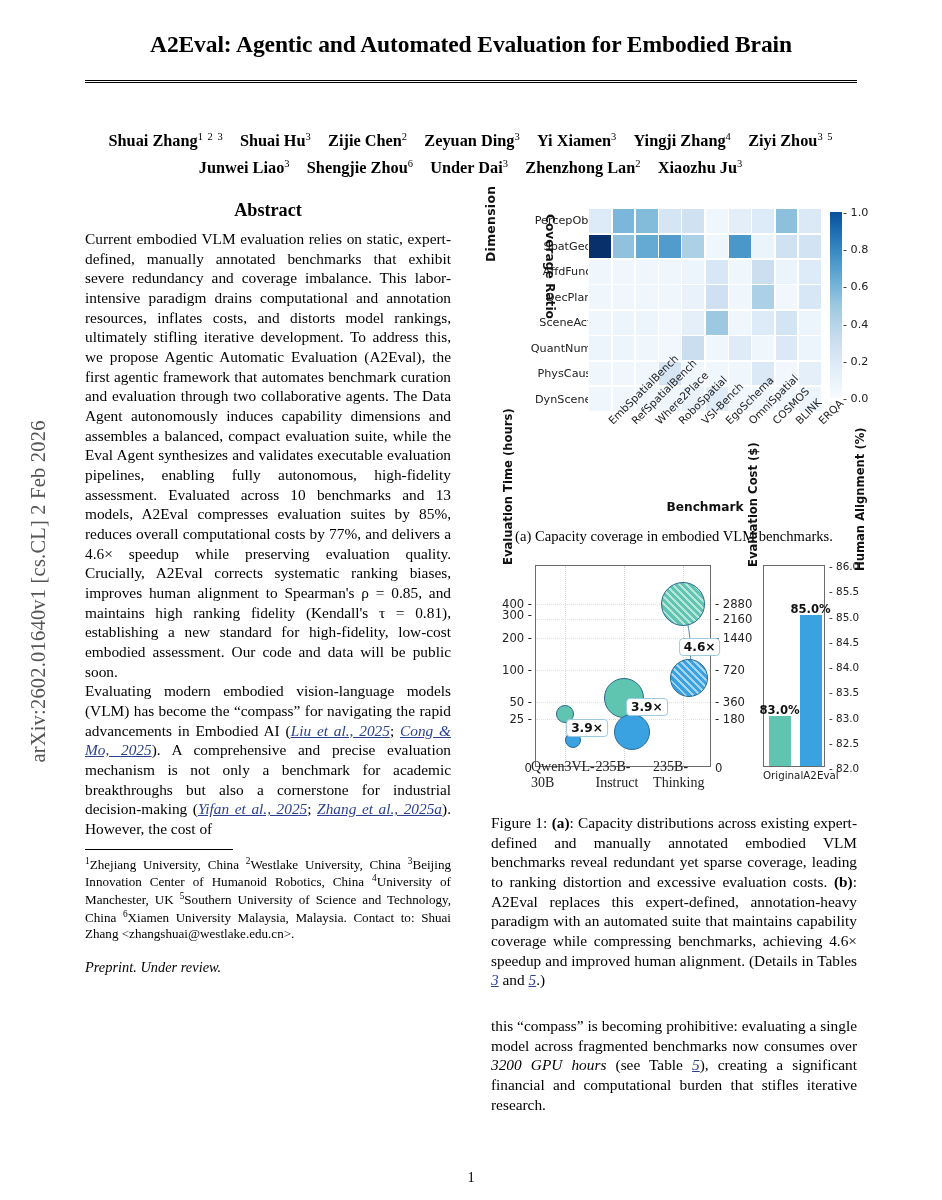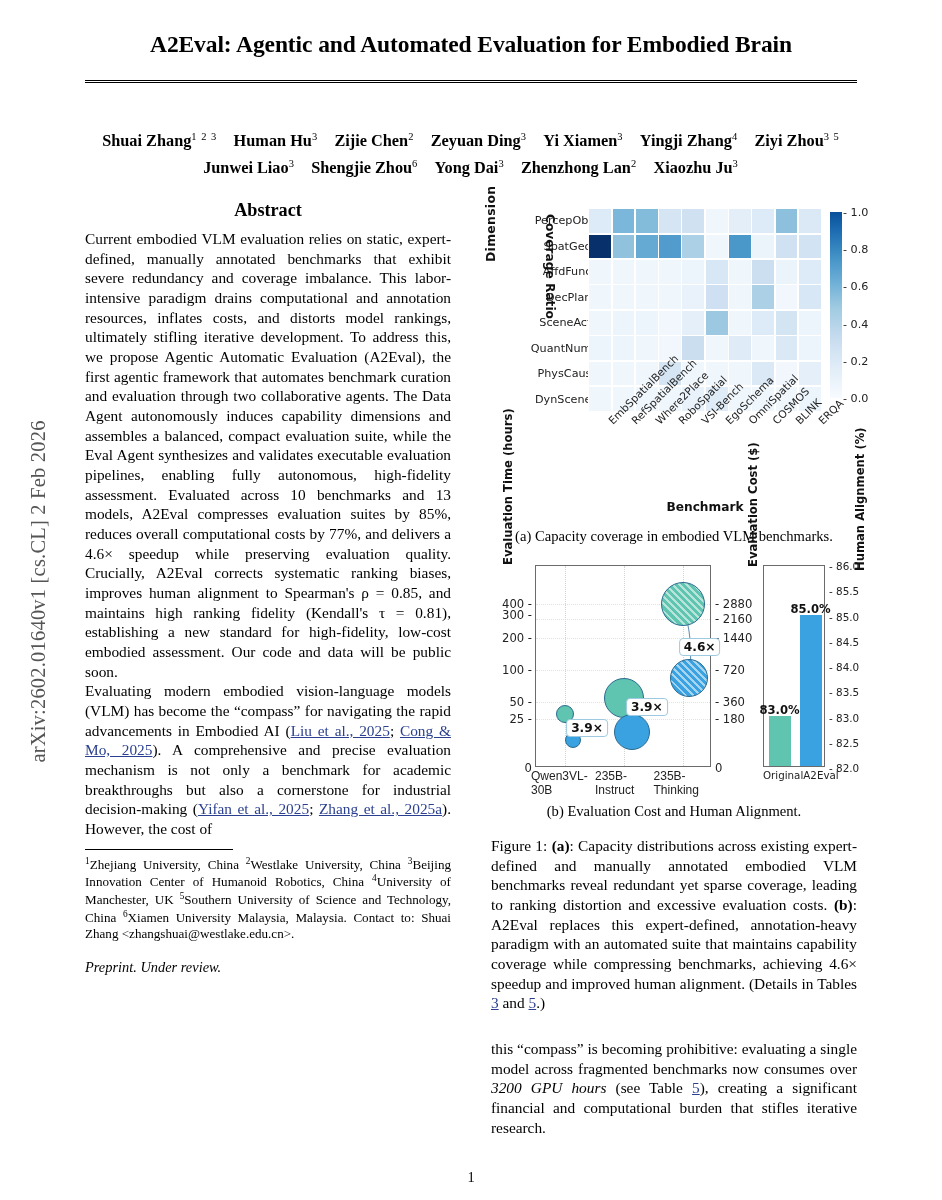--- a/index.html
+++ b/index.html
@@ -71,21 +71,21 @@
   .abstract-head { text-align:center; font-size: 18.2px; font-weight: bold; margin: 0 0 8px 0; }
 
   p.body {
     font-size: 15.35px;
     line-height: 1.283;
     text-align: justify;
     text-justify: inter-word;
     margin: 0;
     hyphens: manual;
   }
-  .cite { color: #2a3f8f; }
+  .cite { color: #2a3f8f; font-style: italic; }
 
   #intro-head { margin-top: 26px; }
 
   
   #footnote-rule {
     width: 148px; border: none; border-top: 1.1px solid #000;
     margin: 10px 0 6px 0;
   }
   #footnote {
     font-size: 13.1px;
@@ -193,22 +193,22 @@
   }
   .sc-dot { position: absolute; border-radius: 50%; transform: translate(-50%,-50%); }
   .sc-badge {
     position: absolute;
     background: #fff; border: 1.2px solid #9ecae1; border-radius: 4px;
     font-family: "DejaVu Sans", sans-serif; font-size: 12.2px; font-weight: bold;
     color: #111; padding: 1px 4px; white-space: nowrap;
     transform: translate(-50%,-50%);
   }
   #sc-xticks {
-    position: absolute; left: 40px; top: 210px; width: 186px;
-    font-family: Liberation Sans, sans-serif; font-size: 12px; color:#222;
+    position: absolute; left: 40px; top: 200px; width: 186px;
+    font-family: Liberation Serif, serif; font-size: 14px; color:#222;
     display: flex; justify-content: space-between;
   }
   #bar-panel {
     position: absolute; left: 272px; top: 6px; width: 62px; height: 202px;
     border: 1.2px solid #6b6b6b; background: #fff;
   }
   .bar-ytick {
     position: absolute; left: 100%; margin-left: 5px;
     font-family: "DejaVu Sans", sans-serif; font-size: 10.4px; color:#222;
     transform: translateY(-50%); white-space: nowrap;
@@ -234,22 +234,22 @@
 <body>
 
 <div id="arxiv-stamp">arXiv:2602.01640v1  [cs.CL]  2 Feb 2026</div>
 
 <div id="page">
 
   <div id="title">A2Eval: Agentic and Automated Evaluation for Embodied Brain</div>
   <hr id="title-rule">
 
   <div id="authors">
-    <div id="author-line-1"><span>Shuai Zhang</span><sup>1 2 3</sup> <span>Human Hu</span><sup>3</sup> <span>Zijie Chen</span><sup>2</sup> <span>Zeyuan Ding</span><sup>3</sup> <span>Yi Xiamen</span><sup>3</sup> <span>Yingji Zhang</span><sup>4</sup> <span>Ziyi Zhou</span><sup>3 5</sup></div>
-    <div id="author-line-2"><span>Junwei Liao</span><sup>3</sup> <span>Shengjie Zhou</span><sup>6</sup> <span>Yong Dai</span><sup>3</sup> <span>Zhenzhong Lan</span><sup>2</sup> <span>Xiaozhu Ju</span><sup>3</sup></div>
+    <div id="author-line-1"><span>Shuai Zhang</span><sup>1 2 3</sup> <span>Shuai Hu</span><sup>3</sup> <span>Zijie Chen</span><sup>2</sup> <span>Zeyuan Ding</span><sup>3</sup> <span>Yi Xiamen</span><sup>3</sup> <span>Yingji Zhang</span><sup>4</sup> <span>Ziyi Zhou</span><sup>3 5</sup></div>
+    <div id="author-line-2"><span>Junwei Liao</span><sup>3</sup> <span>Shengjie Zhou</span><sup>6</sup> <span>Under Dai</span><sup>3</sup> <span>Zhenzhong Lan</span><sup>2</sup> <span>Xiaozhu Ju</span><sup>3</sup></div>
   </div>
 
   <div id="cols">
 
     <div class="col" id="col-left">
       <div class="abstract-head">Abstract</div>
       <p class="body">Current embodied VLM evaluation relies on static, expert-defined, manually annotated benchmarks that exhibit severe redundancy and coverage imbalance. This labor-intensive paradigm drains computational and annotation resources, inflates costs, and distorts model rankings, ultimately stifling iterative development. To address this, we propose Agentic Automatic Evaluation (A2Eval), the first agentic framework that automates benchmark curation and evaluation through two collaborative agents. The Data Agent autonomously induces capability dimensions and assembles a balanced, compact evaluation suite, while the Eval Agent synthesizes and validates executable evaluation pipelines, enabling fully autonomous, high-fidelity assessment. Evaluated across 10 benchmarks and 13 models, A2Eval compresses evaluation suites by 85%, reduces overall computational costs by 77%, and delivers a 4.6× speedup while preserving evaluation quality. Crucially, A2Eval corrects systematic ranking biases, improves human alignment to Spearman's ρ = 0.85, and maintains high ranking fidelity (Kendall's τ = 0.81), establishing a new standard for high-fidelity, low-cost embodied assessment. Our code and data will be public soon.</p>
 
       <p class="body">
         <span>Evaluating modern embodied vision-language models (VLM) has become the “compass” for navigating the rapid advancements in Embodied AI (</span><a class="cite" href="#">Liu et al., 2025</a><span>; </span><a class="cite" href="#">Cong &amp; Mo, 2025</a><span>). A comprehensive and precise evaluation mechanism is not only a benchmark for academic breakthroughs but also a cornerstone for industrial decision-making (</span><a class="cite" href="#">Yifan et al., 2025</a><span>; </span><a class="cite" href="#">Zhang et al., 2025a</a><span>). However, the cost of</span>
@@ -447,21 +447,20 @@
             <div class="bar-val" style="left: 15.5px; top: 136.5px;">83.0%</div>
             <div class="bar-el" style="left: 35.5px; width: 22px; height: 151.5px; background: rgb(58, 162, 224); border: 1px solid rgb(58, 162, 224);"></div>
             <div class="bar-val" style="left: 46.5px; top: 35.5px;">85.0%</div>
           </div>
         <div id="bar-xticks">
             <span>Original</span>
             <span>A2Eval</span>
           </div>
         <div class="bx-ylabel" id="align-ylabel" style="left:362px; top:12px;">Human Alignment (%)</div>
       </div>
-      <div class="figcap">(b) Evaluation Cost and Human Alignment.</div>
 
       <p class="figcap-main">
         <span>Figure 1: </span><b>(a)</b><span>: Capacity distributions across existing expert-defined and manually annotated embodied VLM benchmarks reveal redundant yet sparse coverage, leading to ranking distortion and excessive evaluation costs. </span><b>(b)</b><span>: A2Eval replaces this expert-defined, annotation-heavy paradigm with an automated suite that maintains capability coverage while compressing benchmarks, achieving 4.6× speedup and improved human alignment. (Details in Tables </span><a class="cite" href="#">3</a><span> and </span><a class="cite" href="#">5</a><span>.)</span>
       </p>
 
       <p class="body" style="margin-top:26px;">
         <span>this “compass” is becoming prohibitive: evaluating a single model across fragmented benchmarks now consumes over </span><i>3200 GPU hours</i><span> (see Table </span><a class="cite" href="#">5</a><span>), creating a significant financial and computational burden that stifles iterative research.</span>
       </p>
     </div>
   </div>

